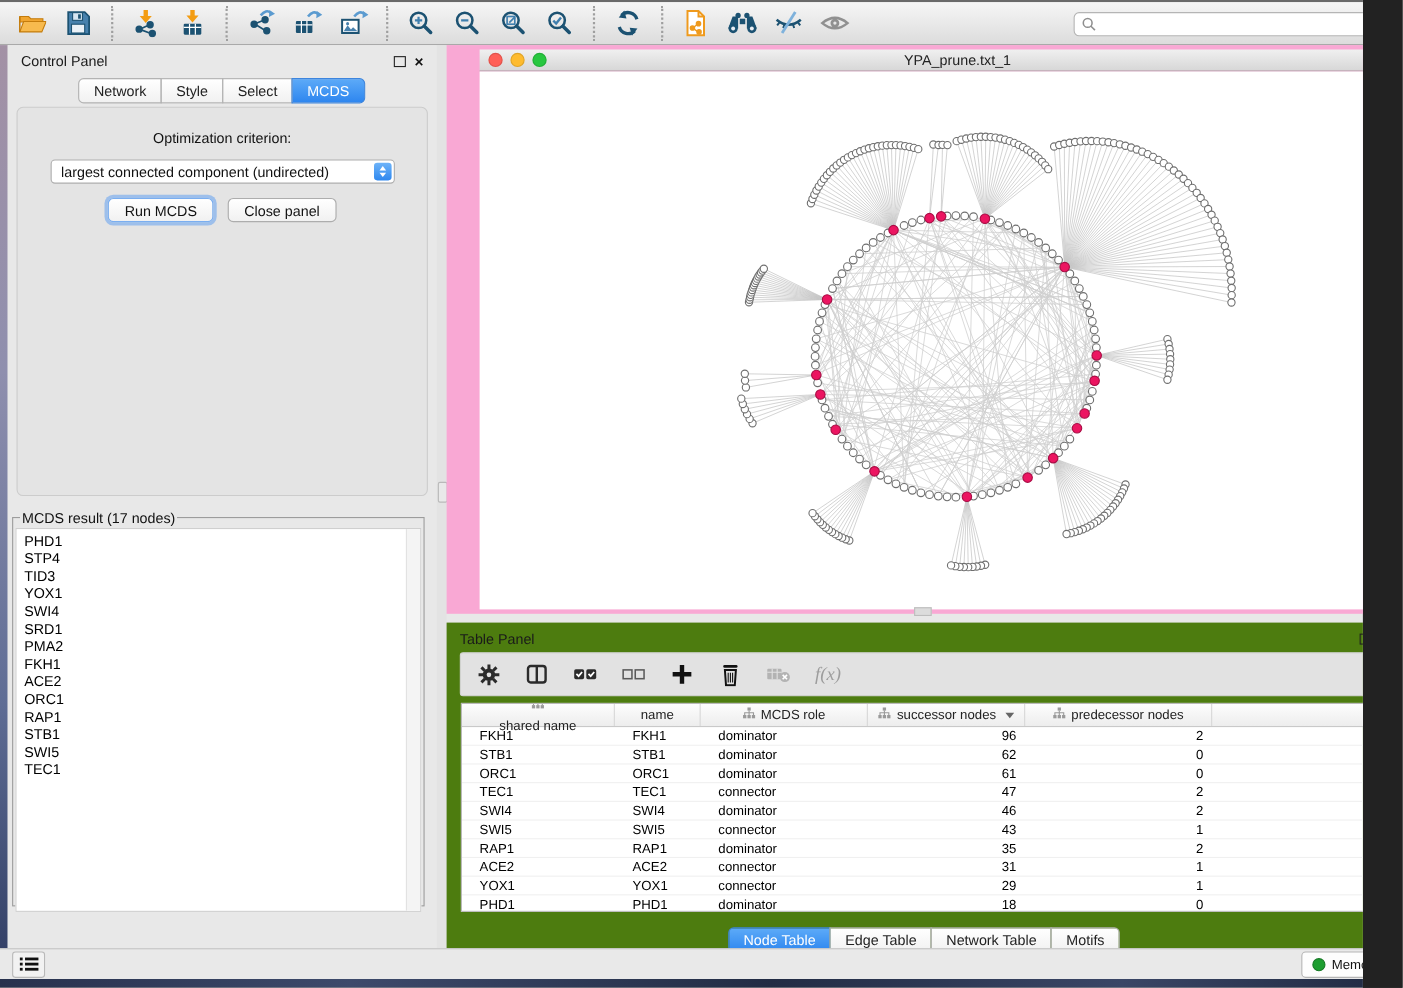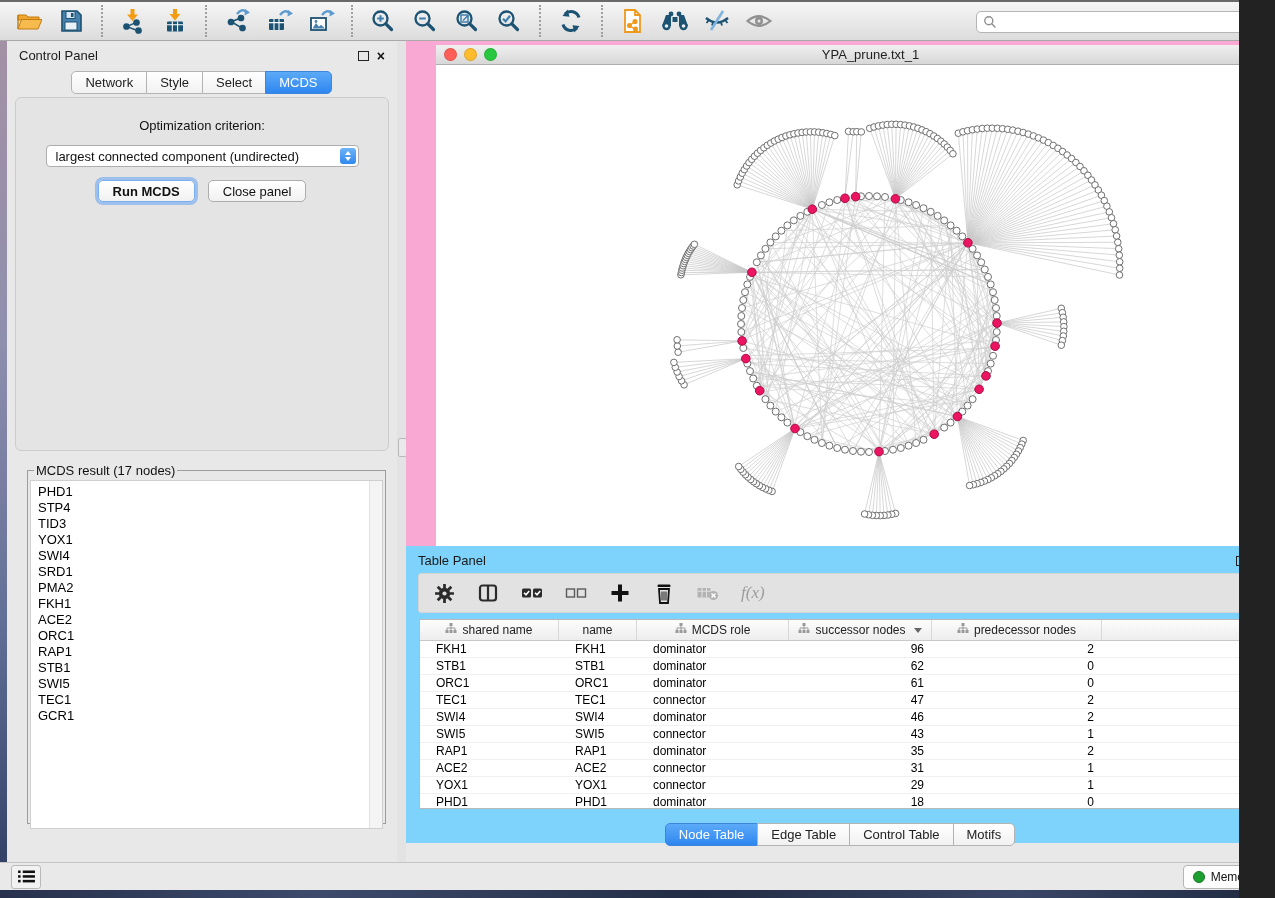--- a/index.html
+++ b/index.html
@@ -39,40 +39,40 @@
             border:1px solid #adadad;border-radius:4px;font-size:13px;color:#111;
             display:flex;align-items:center;padding-left:9px;box-sizing:border-box;}
   .stepper{position:absolute;right:2px;top:2px;width:16px;height:16px;border-radius:3px;
            background:linear-gradient(#6db3f8,#2f88ef);display:flex;flex-direction:column;
            align-items:center;justify-content:center;gap:2px;}
   .tri-up{width:0;height:0;border-left:3.5px solid transparent;border-right:3.5px solid transparent;border-bottom:4px solid #fff;}
   .tri-dn{width:0;height:0;border-left:3.5px solid transparent;border-right:3.5px solid transparent;border-top:4px solid #fff;}
   .btn-row{display:flex;justify-content:center;gap:13px;margin-top:13px;}
   .pbtn{height:22px;padding:0 14px;font-size:13px;color:#111;background:linear-gradient(#ffffff,#f1f1f1);
         border:1px solid #adadad;border-radius:5px;cursor:default;font-family:inherit;}
-  .pbtn.focused{border-color:#7aaef0;box-shadow:0 0 0 3px rgba(98,160,240,.55);font-weight:bold;}
-  fieldset.result{margin:12px 11px 0 20px;border:1px solid #9c9c9c;padding:2px;height:355px;background:#e8e8e8;}
+  .pbtn.focused{border-color:#7aaef0;box-shadow:0 0 0 3px rgba(98,160,240,.55);}
+  fieldset.result{margin:12px 11px 0 4px;border:1px solid #9c9c9c;padding:2px;height:355px;background:#e8e8e8;}
   fieldset.result legend{font-size:13px;color:#111;padding:0 2px;margin-left:4px;}
   .result-inner{position:relative;background:#fff;border:1px solid #cfcfcf;height:347px;overflow:hidden;}
   .result-list{font-size:13px;color:#000;padding:3px 0 0 7px;line-height:16px;}
   .result-scroll{position:absolute;right:0;top:0;width:12px;height:100%;background:#f4f4f4;border-left:1px solid #e2e2e2;}
   
   .gap-strip{position:absolute;left:397px;top:41px;width:9px;height:821px;background:#e3e3e3;}
   .vthumb{position:absolute;left:398px;top:438px;width:7px;height:17px;background:#e9e9e9;border:1px solid #b9b9b9;border-radius:2px;}
   
   .network-window{position:absolute;left:406px;top:41px;width:869px;height:517px;background:#f9a8d4;padding-left:30px;}
   .net-titlebar{position:relative;margin-top:4px;height:19px;background:linear-gradient(#f0f0f0,#d7d7d7);
                 border-bottom:1px solid #aeaeae;display:flex;align-items:center;}
   .lights{display:flex;gap:7px;margin-left:8px;}
   .light{width:13px;height:13px;border-radius:50%;box-shadow:inset 0 0 0 1px rgba(0,0,0,.12);}
   .net-title{position:absolute;left:0;right:0;text-align:center;font-size:13px;color:#222;}
   .net-canvas{position:relative;width:869px;height:489px;background:#fff;}
   .hthumb{position:absolute;left:425px;top:511px;width:14px;height:6px;background:#dcdcdc;border:1px solid #bdbdbd;}
   
-  .table-panel{position:absolute;left:406px;top:546px;width:869px;height:297px;background:#7dd3fc;}
+  .table-panel{position:absolute;left:406px;top:566px;width:869px;height:297px;background:#4d7c0f;}
   .tp-toolbar{margin:5px 12px 0 12px;height:40px;background:#e2e2e2;border:1px solid #d4d4d4;border-radius:3px;
               display:flex;align-items:center;padding-left:14px;box-sizing:border-box;gap:22px;}
   .tp-ico{display:flex;align-items:center;justify-content:center;width:22px;height:22px;cursor:default;}
   .fx-label{font-size:17px;font-style:italic;color:#9d9d9d;font-family:"Liberation Serif","DejaVu Serif",serif;}
   .tbl-wrap{position:relative;margin:6px 13px 0 13px;height:188px;border:1px solid #b9b9b9;background:#fff;overflow:hidden;}
   .tbl-header{display:flex;height:20px;background:linear-gradient(#fdfdfd,#ededed);border-bottom:1px solid #c9c9c9;}
   .th-cell{display:flex;align-items:center;justify-content:center;gap:5px;font-size:12px;color:#222;
            border-right:1px solid #d8d8d8;box-sizing:border-box;cursor:default;}
   .sort-dn{width:0;height:0;border-left:4px solid transparent;border-right:4px solid transparent;border-top:5px solid #666;margin-left:3px;}
   .tbl-row{display:flex;height:16px;border-bottom:1px solid #f0f0f0;cursor:default;}
@@ -299,21 +299,20 @@
             <div>SWI4</div>
             <div>SRD1</div>
             <div>PMA2</div>
             <div>FKH1</div>
             <div>ACE2</div>
             <div>ORC1</div>
             <div>RAP1</div>
             <div>STB1</div>
             <div>SWI5</div>
             <div>TEC1</div>
-            <div>GCR1</div>
           </div>
         <div class="result-scroll"></div>
       </div>
     </fieldset>
   </div>
 
   <div class="gap-strip"></div>
   <div class="vthumb"></div>
 
   <div class="network-window">
@@ -1075,21 +1074,21 @@
               <path d="M0.5 7.2h13M5 4v9.5M9.5 4v9.5"></path>
             </g>
             <circle cx="16.5" cy="11.5" r="4.6" fill="#b3b3b3"></circle>
             <path d="M14.5 9.5l4 4M18.5 9.5l-4 4" stroke="#fff" stroke-width="1.5"></path>
           </svg>
       </span>
       <span class="fx-label">f(x)</span>
     </div>
     <div class="tbl-wrap">
       <div class="tbl-header" id="tbl-header">
-          <div class="th-cell" style="width: 139px;">
+          <div class="th-cell" style="width: 139px; flex-direction: column;">
             <span><svg width="12" height="11" viewBox="0 0 12 11">
                 <rect x="4.5" y="0" width="3" height="3" fill="#9a9a9a"></rect>
                 <rect x="0.5" y="7" width="3" height="3" fill="#9a9a9a"></rect>
                 <rect x="4.5" y="7" width="3" height="3" fill="#9a9a9a"></rect>
                 <rect x="8.5" y="7" width="3" height="3" fill="#9a9a9a"></rect>
                 <path d="M6 3v2M2 7V5h8v2M6 5v2" stroke="#9a9a9a" fill="none"></path>
               </svg></span>
             <span>shared name</span>
           </div>
           <div class="th-cell" style="width: 78px;">
@@ -1201,21 +1200,21 @@
           </div>
         </div>
       <div class="tbl-scroll">
         <div class="tbl-thumb"></div>
       </div>
     </div>
     <div class="bottom-tabs">
         <div class="seg" id="tbl-tabs">
           <span class="tabb active">Node Table</span>
           <span class="tabb">Edge Table</span>
-          <span class="tabb">Control Table</span>
+          <span class="tabb">Network Table</span>
           <span class="tabb">Motifs</span>
         </div>
       </div>
   </div>
 
   <div class="status-bar">
     <span class="list-btn">
       <svg width="19" height="15" viewBox="0 0 20 16">
           <g fill="#111">
             <rect x="1" y="1.6" width="2.7" height="2.7"></rect>

